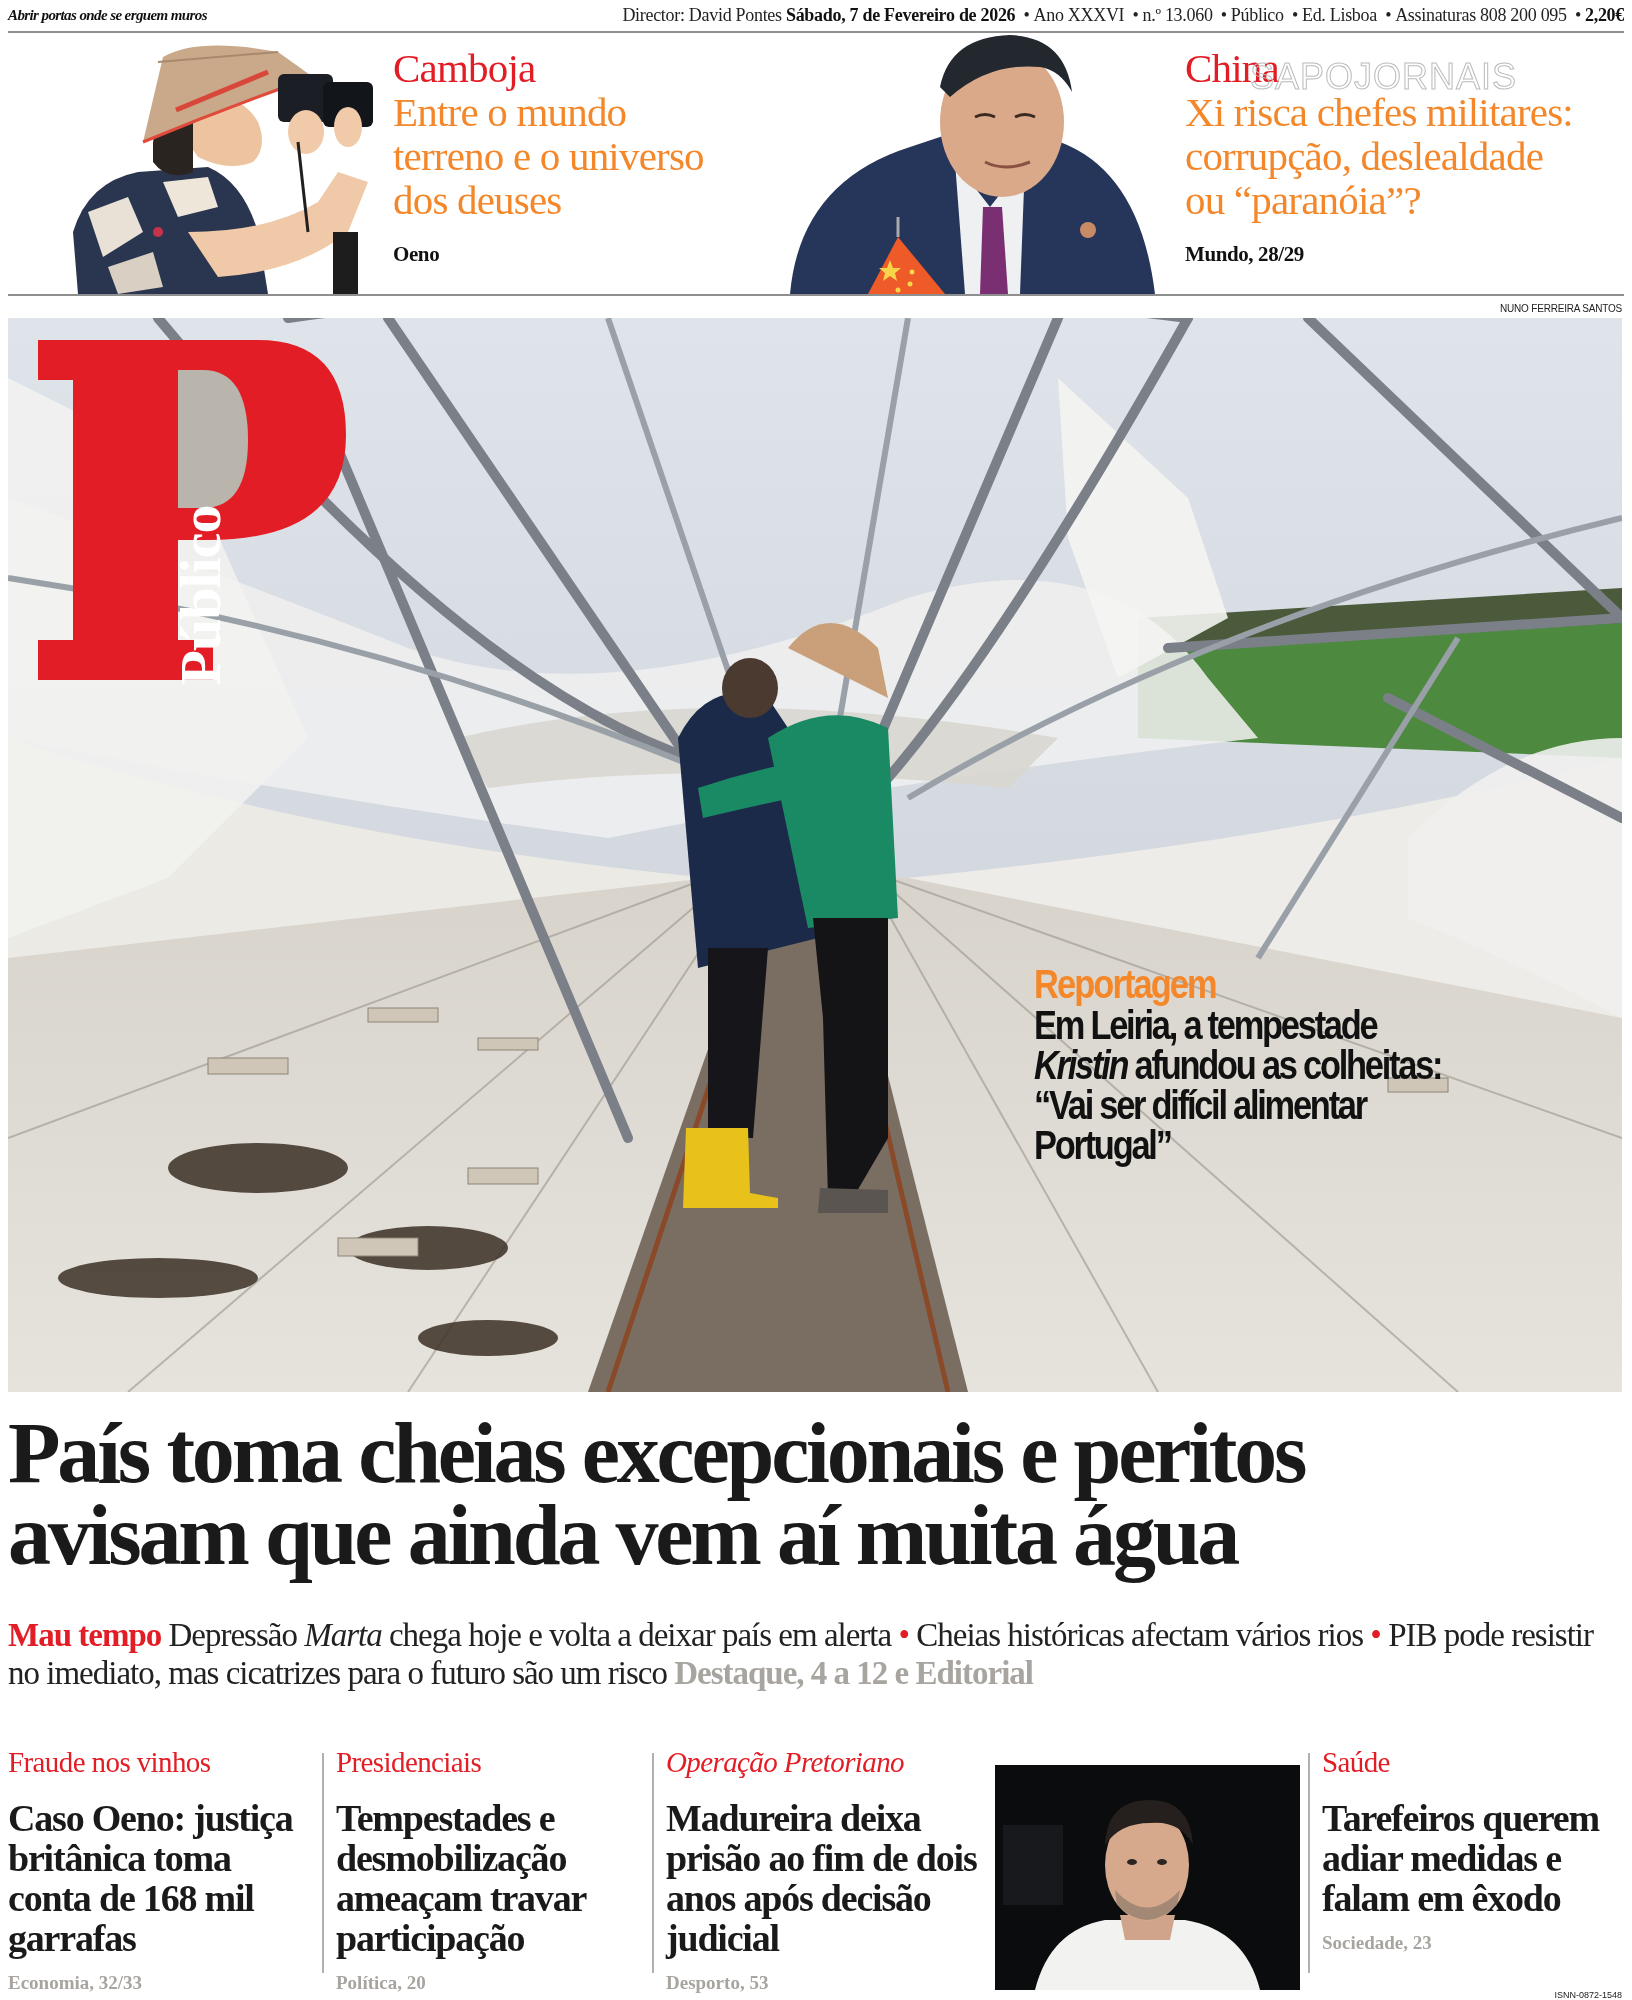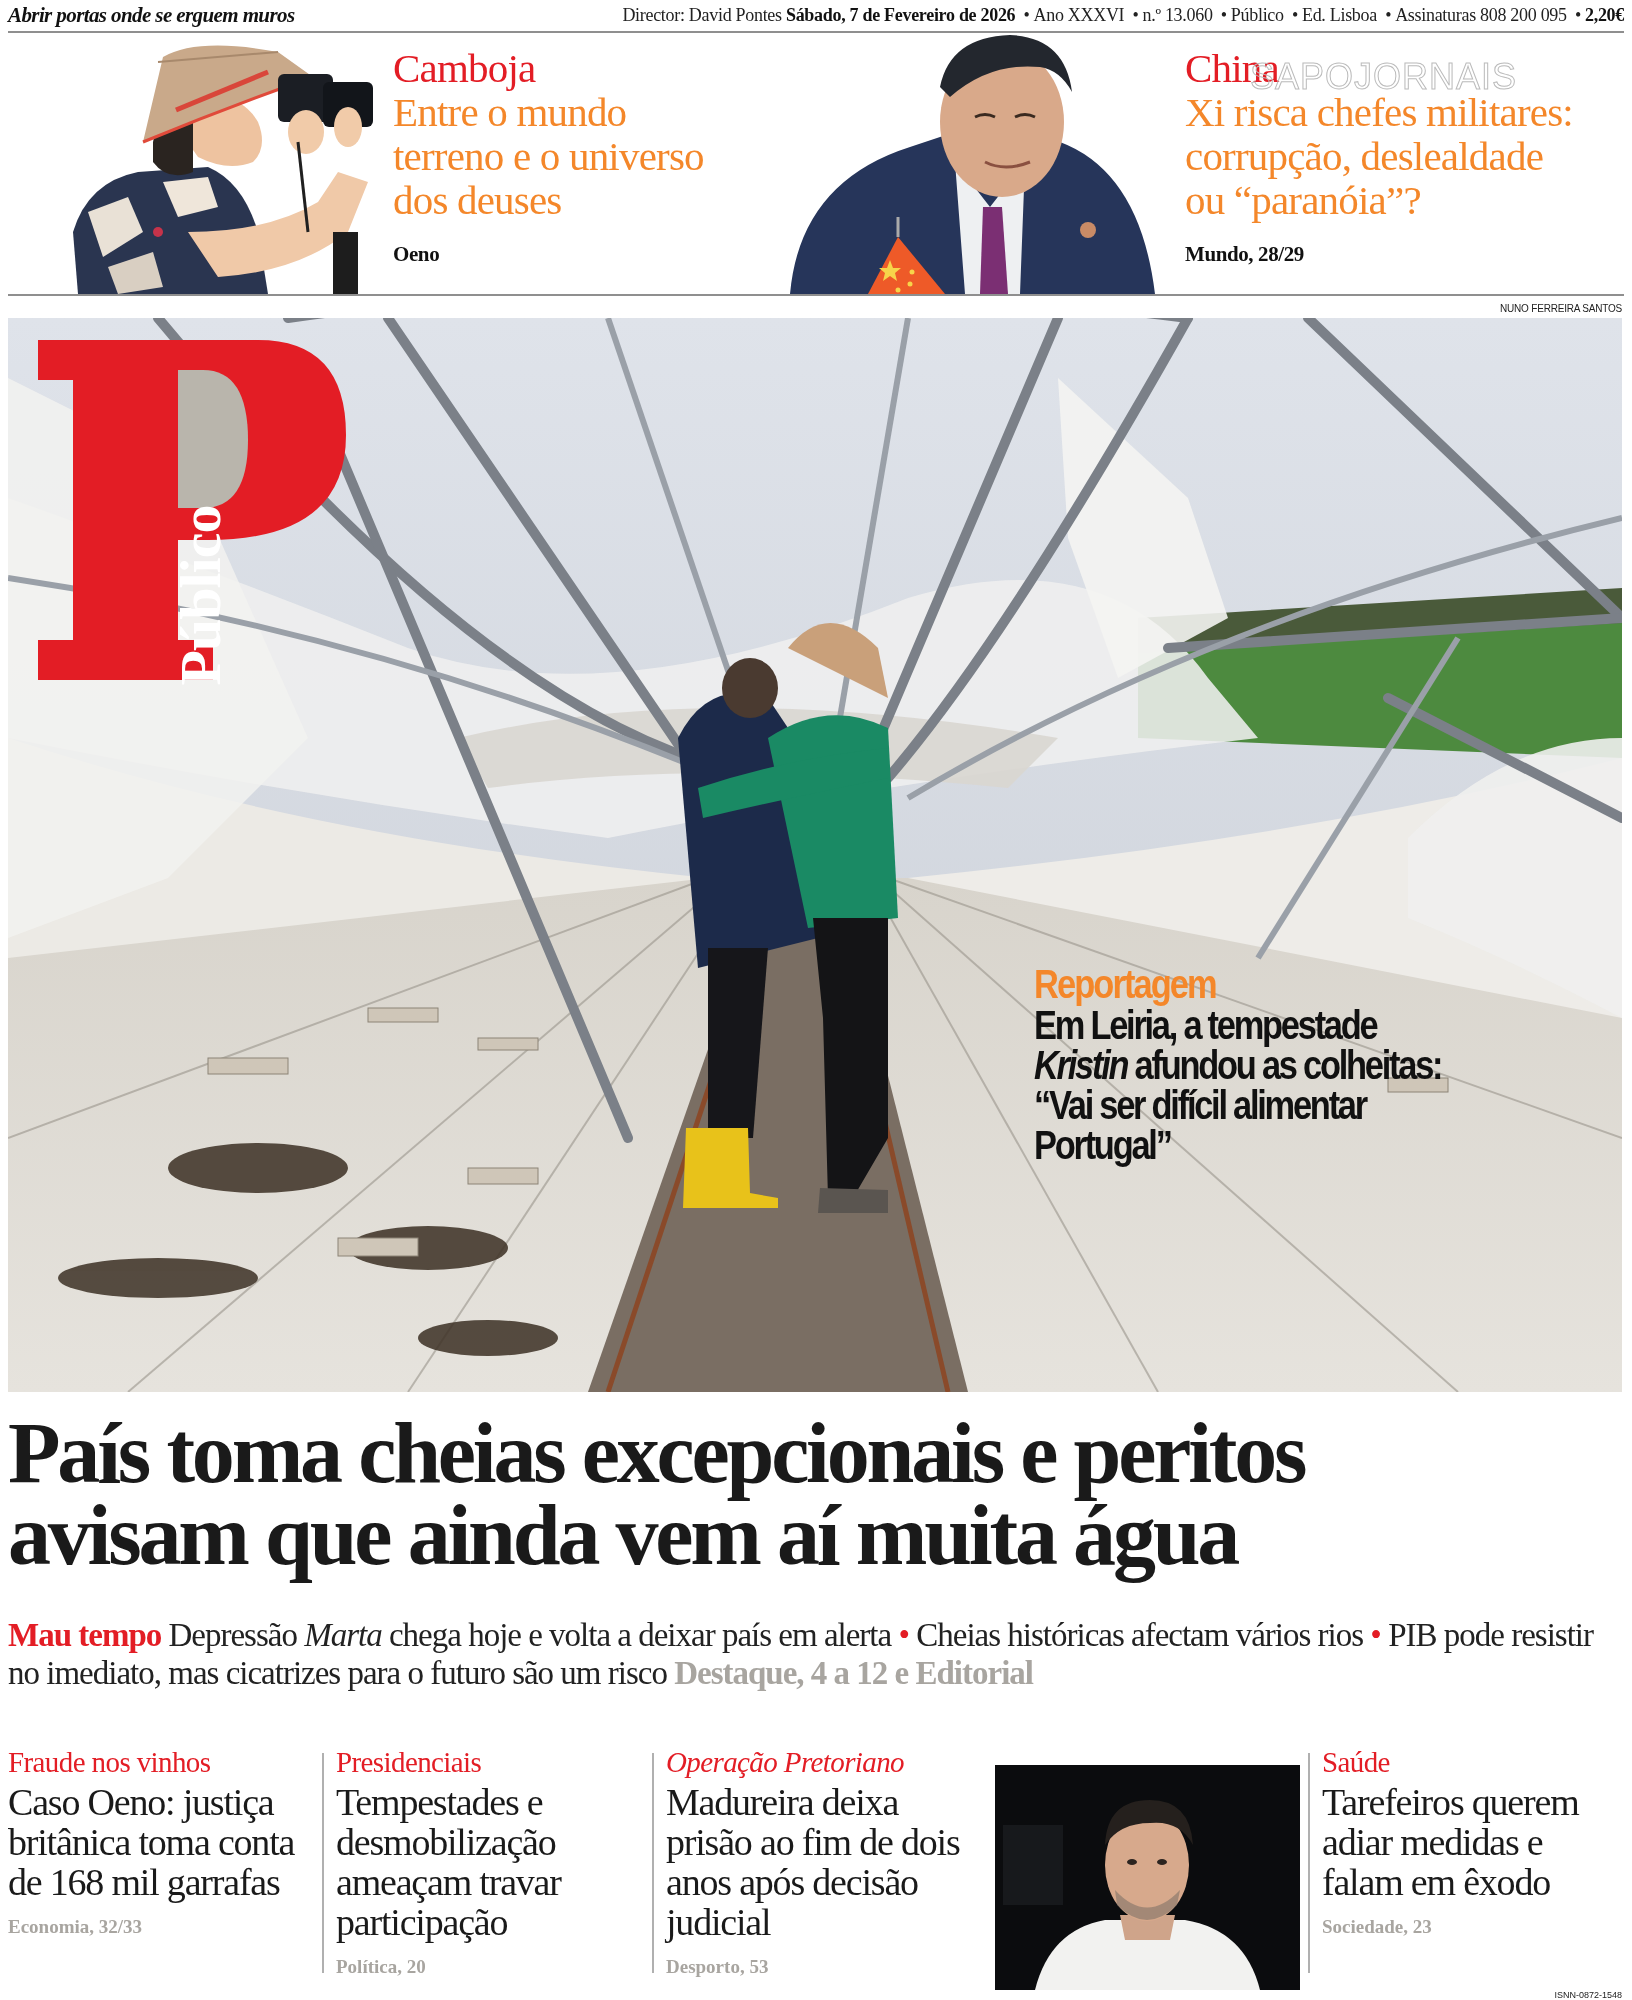--- a/index.html
+++ b/index.html
@@ -1,21 +1,21 @@
 <!DOCTYPE html>
 <html><head>
 <meta charset="utf-8">
 <style>
   * { box-sizing: border-box; margin: 0; padding: 0; }
   html, body { width: 1632px; height: 2000px; background: #ffffff; overflow: hidden; }
   body { position: relative; font-family: "Liberation Serif", "DejaVu Serif", serif; color: #1a1a1a; }
 
   
   .topstrip { position: absolute; left: 8px; right: 8px; top: 0; height: 30px; display: flex; align-items: center; justify-content: space-between; }
-  .slogan { font-family: "Liberation Serif", serif; font-weight: bold; font-style: italic; font-size: 21px; letter-spacing: -0.6px; color: #111; }
+  .slogan { font-family: "Liberation Serif", serif; font-weight: bold; font-style: italic; font-size: 15px; letter-spacing: -0.6px; color: #111; }
   .masthead-info { font-family: "Liberation Serif", serif; font-size: 18px; color: #222; letter-spacing: -0.3px; white-space: nowrap; }
   .masthead-info b { font-weight: bold; color: #111; }
   .masthead-info .sep { margin: 0 4px; }
   .hr { position: absolute; left: 8px; right: 8px; height: 2px; background: #8f8f8f; }
 
   
   .teaser-row { position: absolute; left: 0; right: 0; top: 32px; height: 262px; }
   .teaser-photo { position: absolute; top: 0; height: 262px; overflow: hidden; }
   .teaser-text { position: absolute; top: 14px; }
   .teaser-kicker { font-family: "Liberation Serif", serif; color: #e31d25; font-size: 41px; line-height: 44px; letter-spacing: -0.8px; }
@@ -41,21 +41,21 @@
   .subhead .kick { color: #e31d25; font-weight: bold; }
   .subhead .dot { color: #e31d25; }
   .subhead .ref { color: #a8a5a0; font-weight: bold; }
 
   
   .bottom { position: absolute; left: 0; top: 1745px; width: 1632px; height: 240px; }
   .col { position: absolute; top: 0; height: 232px; }
   .vline { position: absolute; top: 8px; width: 2px; height: 220px; background: #b0b0b0; }
   .col-kicker { font-family: "Liberation Serif", serif; font-size: 29px; color: #e31d25; letter-spacing: -0.6px; line-height: 34px; }
   .col-kicker.ital { font-style: italic; }
-  .col-title { font-family: "Liberation Serif", serif; font-weight: normal; font-size: 38px; line-height: 40px; letter-spacing: -1.2px; color: #1a1a1a; margin-top: 3px; }
+  .col-title { font-family: "Liberation Serif", serif; font-weight: bold; font-size: 38px; line-height: 40px; letter-spacing: -1.2px; color: #1a1a1a; margin-top: 19px; }
   .col-ref { font-family: "Liberation Serif", serif; font-weight: bold; font-size: 19px; color: #a8a5a0; margin-top: 14px; }
   .col-photo { position: absolute; left: 995px; top: 20px; width: 305px; height: 225px; background: #0b0c0e; overflow: hidden; }
   .isnn { position: absolute; right: 10px; top: 1990px; font-family: "Liberation Sans", sans-serif; font-size: 9px; color: #222; }
 </style>
 </head>
 <body>
 
 <div class="topstrip">
   <div class="slogan">Abrir portas onde se erguem muros</div>
   <div class="masthead-info">

